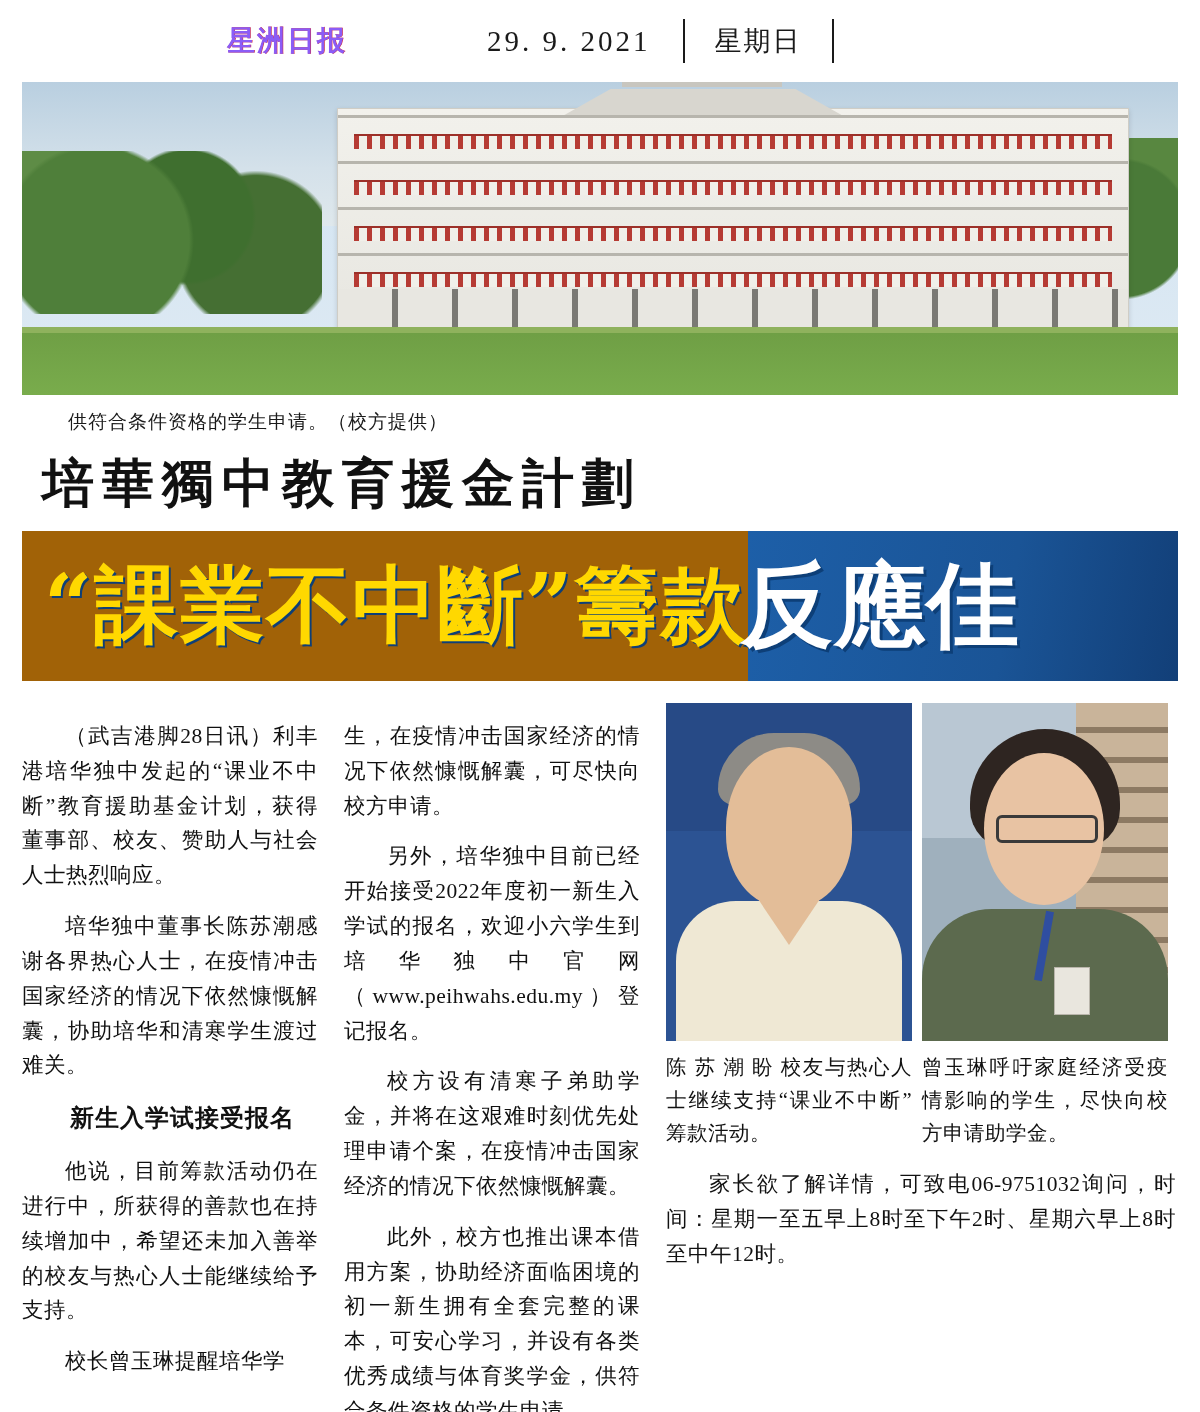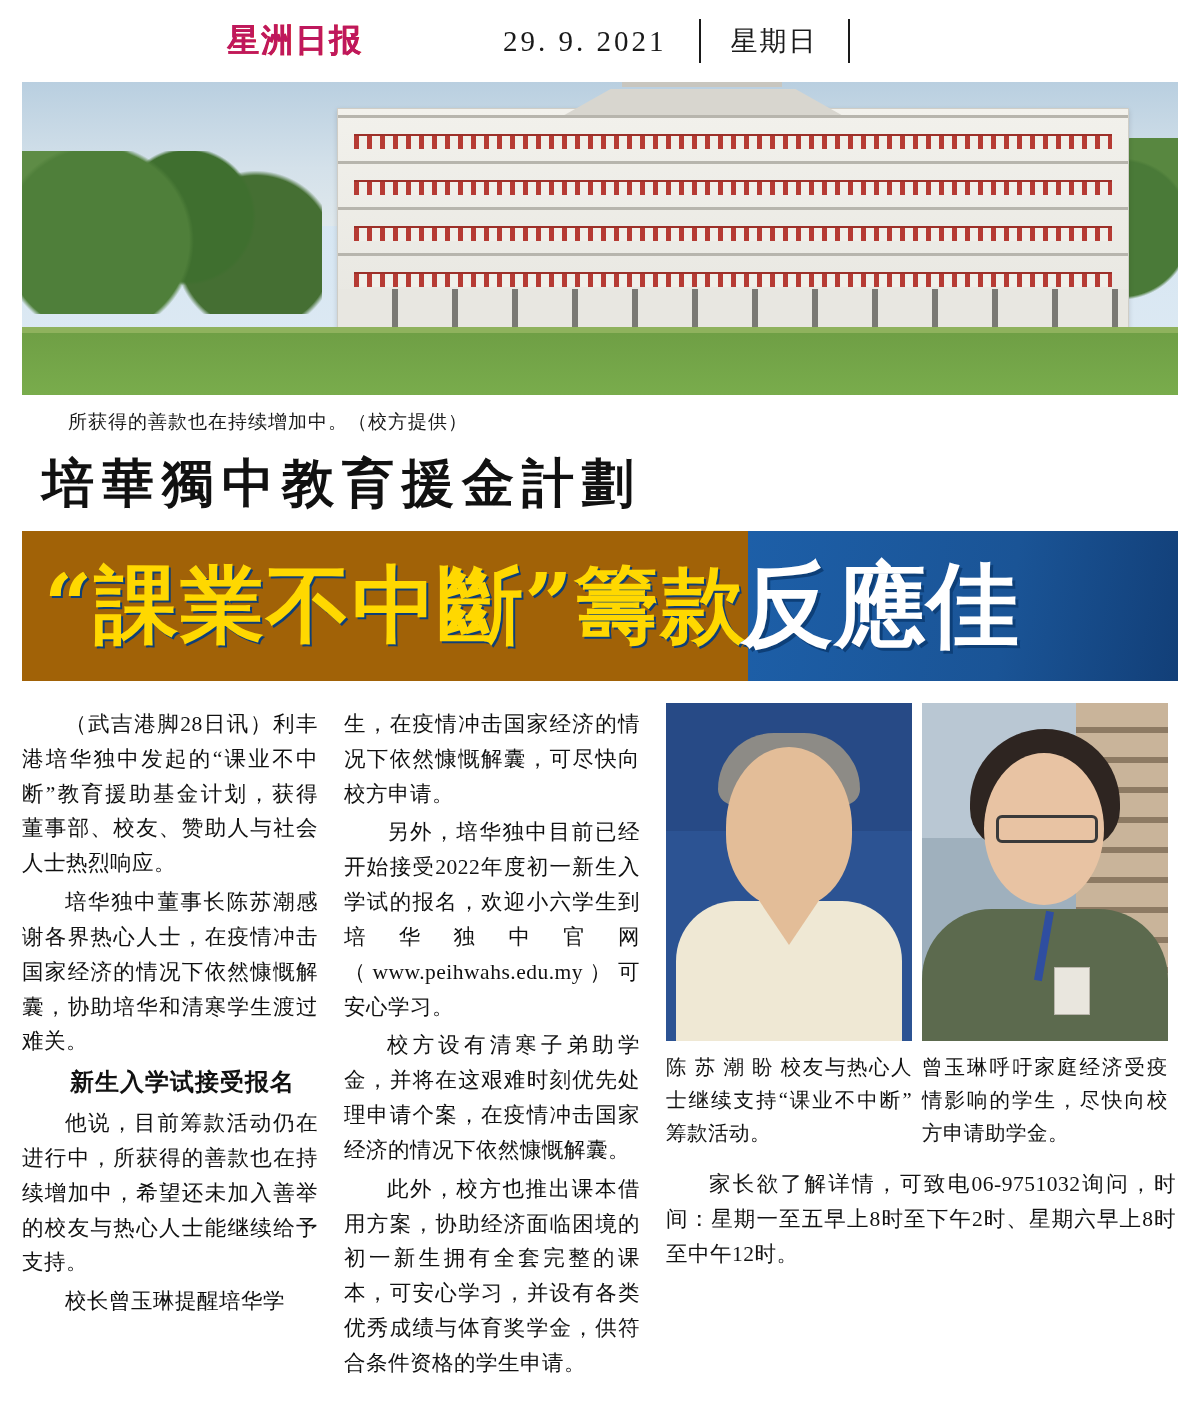--- a/index.html
+++ b/index.html
@@ -26,22 +26,22 @@
   
   .masthead {
     height: 82px;
     display: flex;
     align-items: center;
     position: relative;
   }
   .masthead-logo {
     font-family: "DejaVu Serif", serif;
     font-weight: bold;
-    font-size: 32px;
-    color: #be185d;
+    font-size: 28px;
+    color: #8b5cf6;
     letter-spacing: 2px;
     margin-left: 205px;
     text-shadow: 0.5px 0 0 #d8232a;
   }
   .masthead-date {
     font-family: "Liberation Serif", serif;
     font-size: 29px;
     letter-spacing: 3px;
     color: #1a1a1a;
     margin-left: 140px;
@@ -191,21 +191,21 @@
     padding-top: 6px;
   }
   .col {
     width: 296px;
     font-size: 21.5px;
     line-height: 1.62;
     letter-spacing: 0.5px;
     text-align: justify;
     color: #111;
   }
-  .col p { margin: 4px 0 0 0; text-indent: 2em; }
+  .col p { margin: 16px 0 0 0; text-indent: 2em; }
   .col p.noindent { text-indent: 0; }
   .subhead {
     font-weight: bold;
     font-size: 24px;
     letter-spacing: 1px;
     margin: 12px 0 6px 0;
     text-indent: 0;
   }
   .col-right {
     width: 510px;
@@ -320,41 +320,41 @@
           <div class="hero-railing"></div>
         </div>
       <div class="hero-floor" style="top:144px;">
           <div class="hero-railing"></div>
         </div>
       <div class="hero-columns"></div>
     </div>
     <div class="hero-lawn2"></div>
     <div class="hero-grass"></div>
   </div>
-  <div class="caption">所获得的善款也在持续增加中。（校方提供）</div>
+  <div class="caption">供符合条件资格的学生申请。（校方提供）</div>
 
   <div class="kicker">培華獨中教育援金計劃</div>
   <div class="banner">
     <span class="banner-yellow">“課業不中斷”籌款</span>
     <span class="banner-white">反應佳</span>
   </div>
 
   <div class="content">
 
     <div class="col">
       <p>（武吉港脚28日讯）利丰港培华独中发起的“课业不中断”教育援助基金计划，获得董事部、校友、赞助人与社会人士热烈响应。</p>
       <p>培华独中董事长陈苏潮感谢各界热心人士，在疫情冲击国家经济的情况下依然慷慨解囊，协助培华和清寒学生渡过难关。</p>
       <p class="subhead">新生入学试接受报名</p>
       <p>他说，目前筹款活动仍在进行中，所获得的善款也在持续增加中，希望还未加入善举的校友与热心人士能继续给予支持。</p>
       <p>校长曾玉琳提醒培华学</p>
     </div>
 
     <div class="col">
       <p class="noindent">生，在疫情冲击国家经济的情况下依然慷慨解囊，可尽快向校方申请。</p>
-      <p>另外，培华独中目前已经开始接受2022年度初一新生入学试的报名，欢迎小六学生到培华独中官网（www.peihwahs.edu.my）可安心学习。</p>
+      <p>另外，培华独中目前已经开始接受2022年度初一新生入学试的报名，欢迎小六学生到培华独中官网（www.peihwahs.edu.my）登记报名。</p>
       <p>校方设有清寒子弟助学金，并将在这艰难时刻优先处理申请个案，在疫情冲击国家经济的情况下依然慷慨解囊。</p>
       <p>此外，校方也推出课本借用方案，协助经济面临困境的初一新生拥有全套完整的课本，可安心学习，并设有各类优秀成绩与体育奖学金，供符合条件资格的学生申请。</p>
     </div>
 
     <div class="col-right">
       <div class="photos">
         <div class="photo-wrap">
           <div class="portrait p1">
             <div class="hair"></div>
             <div class="head"></div>

